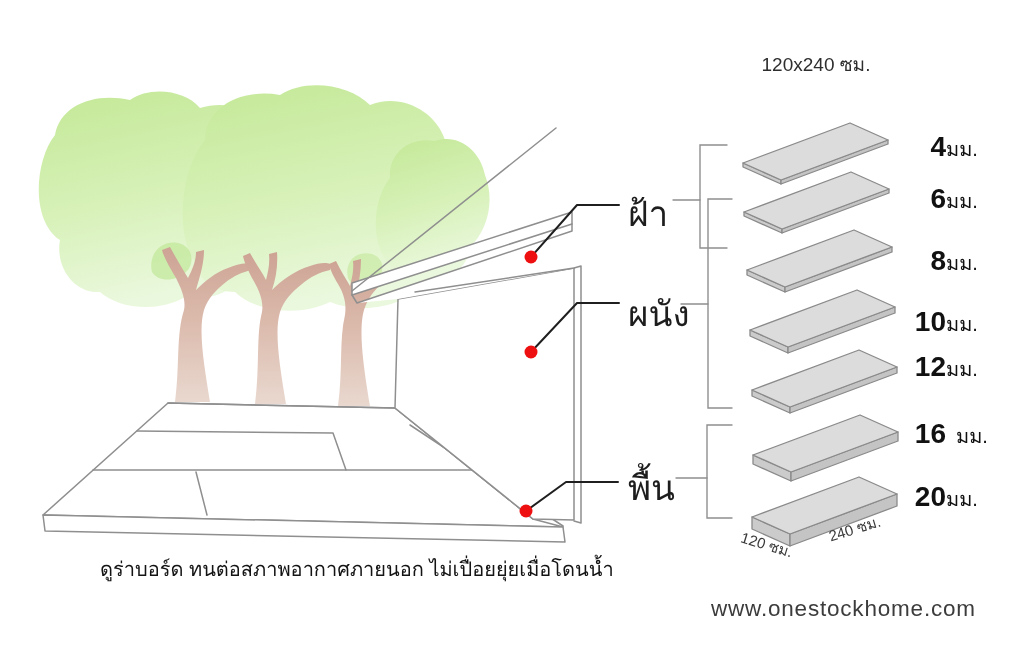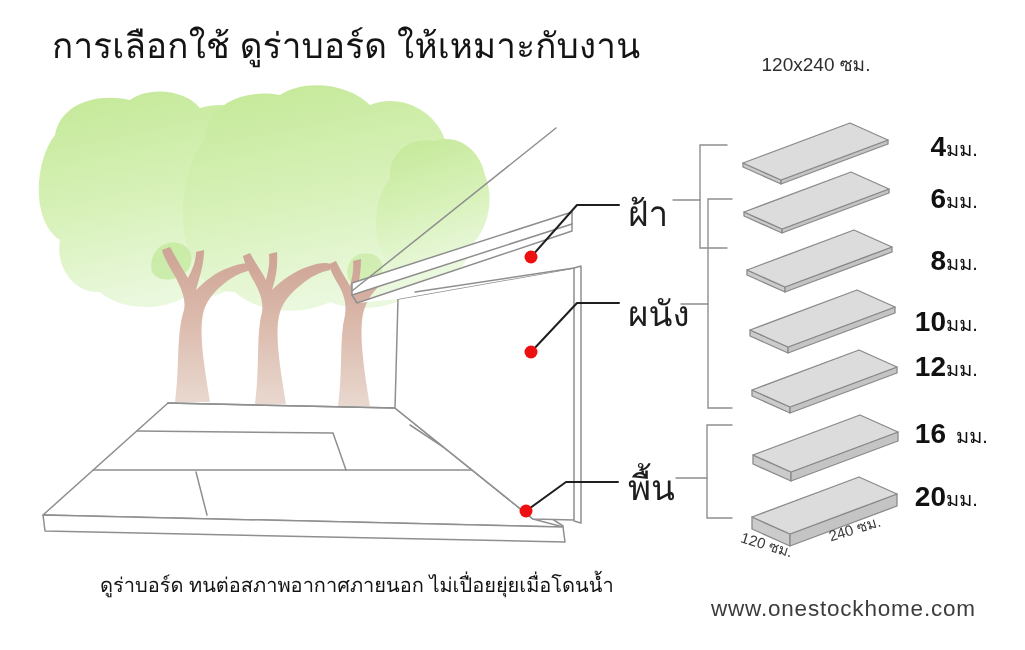--- a/index.html
+++ b/index.html
@@ -16,21 +16,21 @@
   .lbl-wall{left:628px;top:286px;}
   .lbl-floor{left:628px;top:460px;}
   .thickrow{left:900px;width:120px;display:flex;align-items:baseline;}
   .thicknum{display:inline-block;width:46px;text-align:right;font-size:28px;font-weight:700;color:#111;}
   .thickunit{font-size:20px;margin-left:0;color:#111;}
   .t1{top:131px;} .t2{top:183px;} .t3{top:245px;} .t4{top:306px;}
   .t5{top:351px;} .t6{top:418px;gap:10px;} .t7{top:481px;}
   .dimlabel{font-size:15px;color:#3a3a3a;}
   .dim-w{left:740px;top:533px;transform:rotate(17deg);}
   .dim-l{left:828px;top:517px;transform:rotate(-17deg);}
-  .caption{left:100px;top:569px;font-size:20px;color:#141414;text-align:right;}
+  .caption{left:100px;top:553px;font-size:20px;color:#141414;text-align:right;}
   .website{left:711px;top:596px;font-size:22.5px;letter-spacing:.8px;color:#3c3c3c;}
 </style>
 </head>
 <body>
 
 <div id="stage">
 
   <svg id="artwork" width="1025" height="650" viewBox="0 0 1025 650" xmlns="http://www.w3.org/2000/svg">
     <defs>
       <linearGradient id="gGreen" x1="0" y1="0" x2="0.25" y2="1">
@@ -149,21 +149,20 @@
       <path d="M531,352 L577,303 L619,303"></path>
       <path d="M526,511 L566,482 L618,482"></path>
     </g>
     <g fill="#ee1010" stroke="none">
       <circle cx="531" cy="257" r="6.5"></circle>
       <circle cx="531" cy="352" r="6.5"></circle>
       <circle cx="526" cy="511" r="6.5"></circle>
     </g>
   </svg>
 
-  <div class="abs title">การเลือกใช้ ดูร่าบอร์ด ให้เหมาะกับงาน</div>
 
   <div class="abs sizenote">
     <div>120x240 ซม.</div>
   </div>
 
   <div class="abs arealabel lbl-ceiling">ฝ้า</div>
   <div class="abs arealabel lbl-wall">ผนัง</div>
   <div class="abs arealabel lbl-floor">พื้น</div>
 
   <div class="abs thickrow t1">

